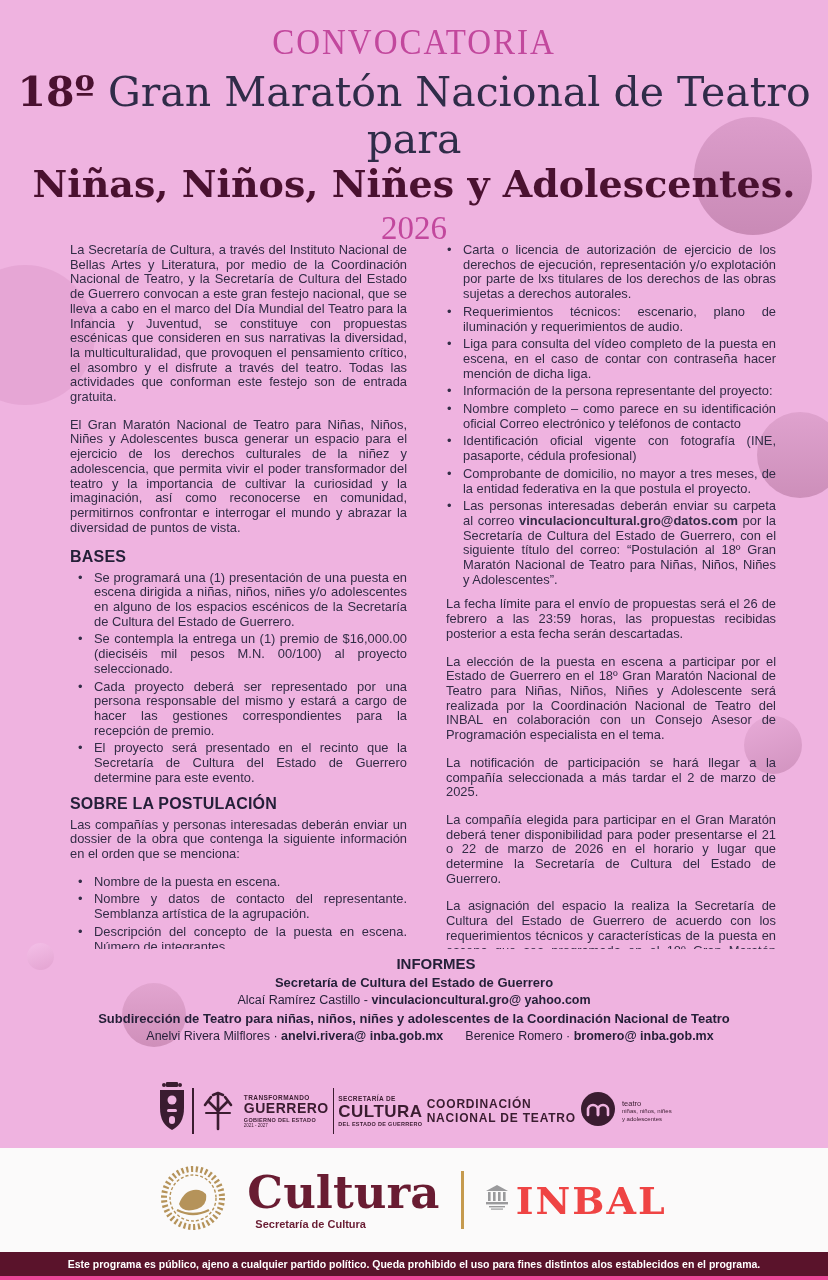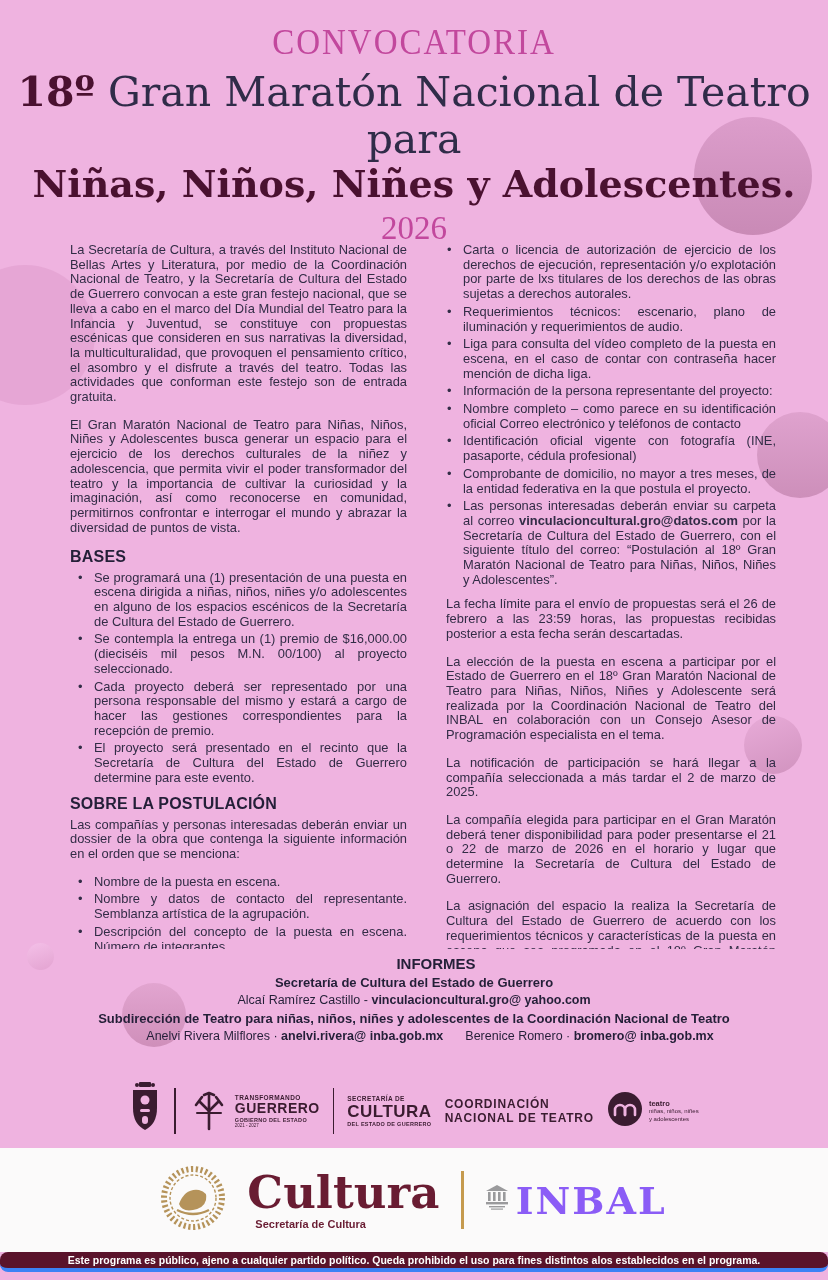--- a/index.html
+++ b/index.html
@@ -49,48 +49,48 @@
   .informes { position:absolute; top:953px; left:0; width:100%; text-align:center;
               color:#241f38; z-index:1; line-height:1.4; }
   .informes .h { font-size:15px; font-weight:800;padding-left:44px; }
   .informes .b13 { font-size:13px; font-weight:700; }
   .informes .n12 { font-size:12.5px; }
   .informes b { font-weight:700; }
   .cgap { margin-right:22px;margin-left:32px; }
 
   
   .logostrip { position:absolute; top:1082px; left:0; width:100%; display:flex;
-               justify-content:center; align-items:center; gap:13px; color:#3a1c30; z-index:1; }
+               justify-content:center; align-items:center; gap:4px; color:#3a1c30; z-index:1; }
   .vdiv { width:1.5px; height:46px; background:#3a1c30; }
   .lg-row { display:flex; align-items:center; gap:6px; }
   .lg-stack { display:flex; flex-direction:column; line-height:1.12; }
   .t-xxs { font-size:6.5px; font-weight:700; letter-spacing:0.4px; }
   .t-big { font-size:14px; font-weight:800; letter-spacing:0.5px; }
   .t-big2 { font-size:17px; font-weight:800; letter-spacing:0.5px; }
   .t-xxxs { font-size:5.5px; font-weight:700; letter-spacing:0.3px; }
   .t-mini { font-size:4.5px; font-weight:400; }
   .coord { font-size:12px; font-weight:800; letter-spacing:0.8px; line-height:1.2; }
   .teatro-txt { font-size:6px; line-height:1.25; }
-  .teatro-txt .tt { font-size:7.5px; font-weight:700; }
+  .teatro-txt .tt { font-size:7.5px; font-weight:400; }
 
   
   .band { position:absolute; top:1148px; left:0; width:100%; height:104px; background:#fbfafa;
           display:flex; justify-content:center; align-items:center; gap:22px; z-index:1; }
   .cultura-block { display:flex; flex-direction:column; }
   .cultura-word { font-family:"DejaVu Serif", serif; font-weight:700; font-size:45px;
                   color:#691c32; line-height:1; }
   .cultura-sub { font-size:11px; font-weight:700; color:#691c32; margin-top:3px; margin-left:8px; }
   .gold-div { width:2.5px; height:58px; background:#c59a4e; }
   .inbal-block { display:flex; align-items:center; gap:8px; }
   .inbal-word { font-family:"DejaVu Serif", serif; font-weight:700; font-size:38px;
-                color:#8b5cf6; letter-spacing:2px; }
-
-  
-  .footer { position:absolute; top:1252px; left:0; width:100%; height:20px; background:#5a132b;
-            border-bottom:4px solid #3b82f6; display:flex; align-items:center; justify-content:center; z-index:1;border-radius:8px; }
+                color:#ef4444; letter-spacing:2px; }
+
+  
+  .footer { position:absolute; top:1252px; left:0; width:100%; height:28px; background:#5a132b;
+            border-bottom:4px solid #ec4899; display:flex; align-items:center; justify-content:center; z-index:1; }
   .footer span { color:#ffffff; font-size:10.5px; font-weight:700; }
 </style>
 </head>
 <body>
 
 <div class="page">
 
   <div class="circ c1"></div>
   <div class="circ c2"></div>
   <div class="circ c3"></div>

